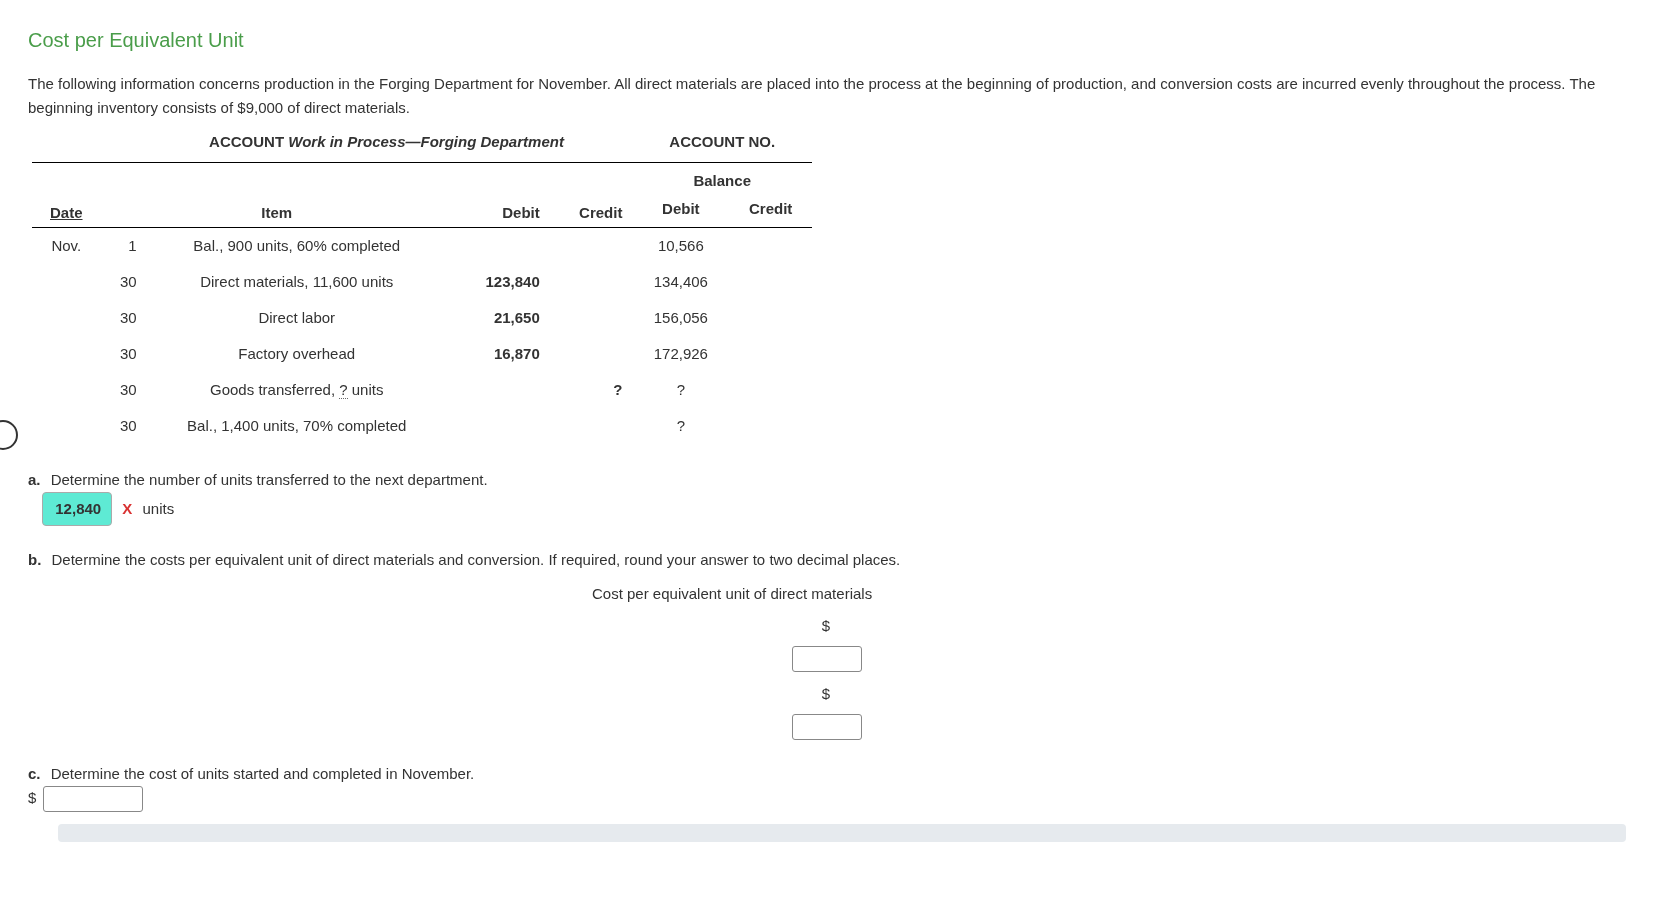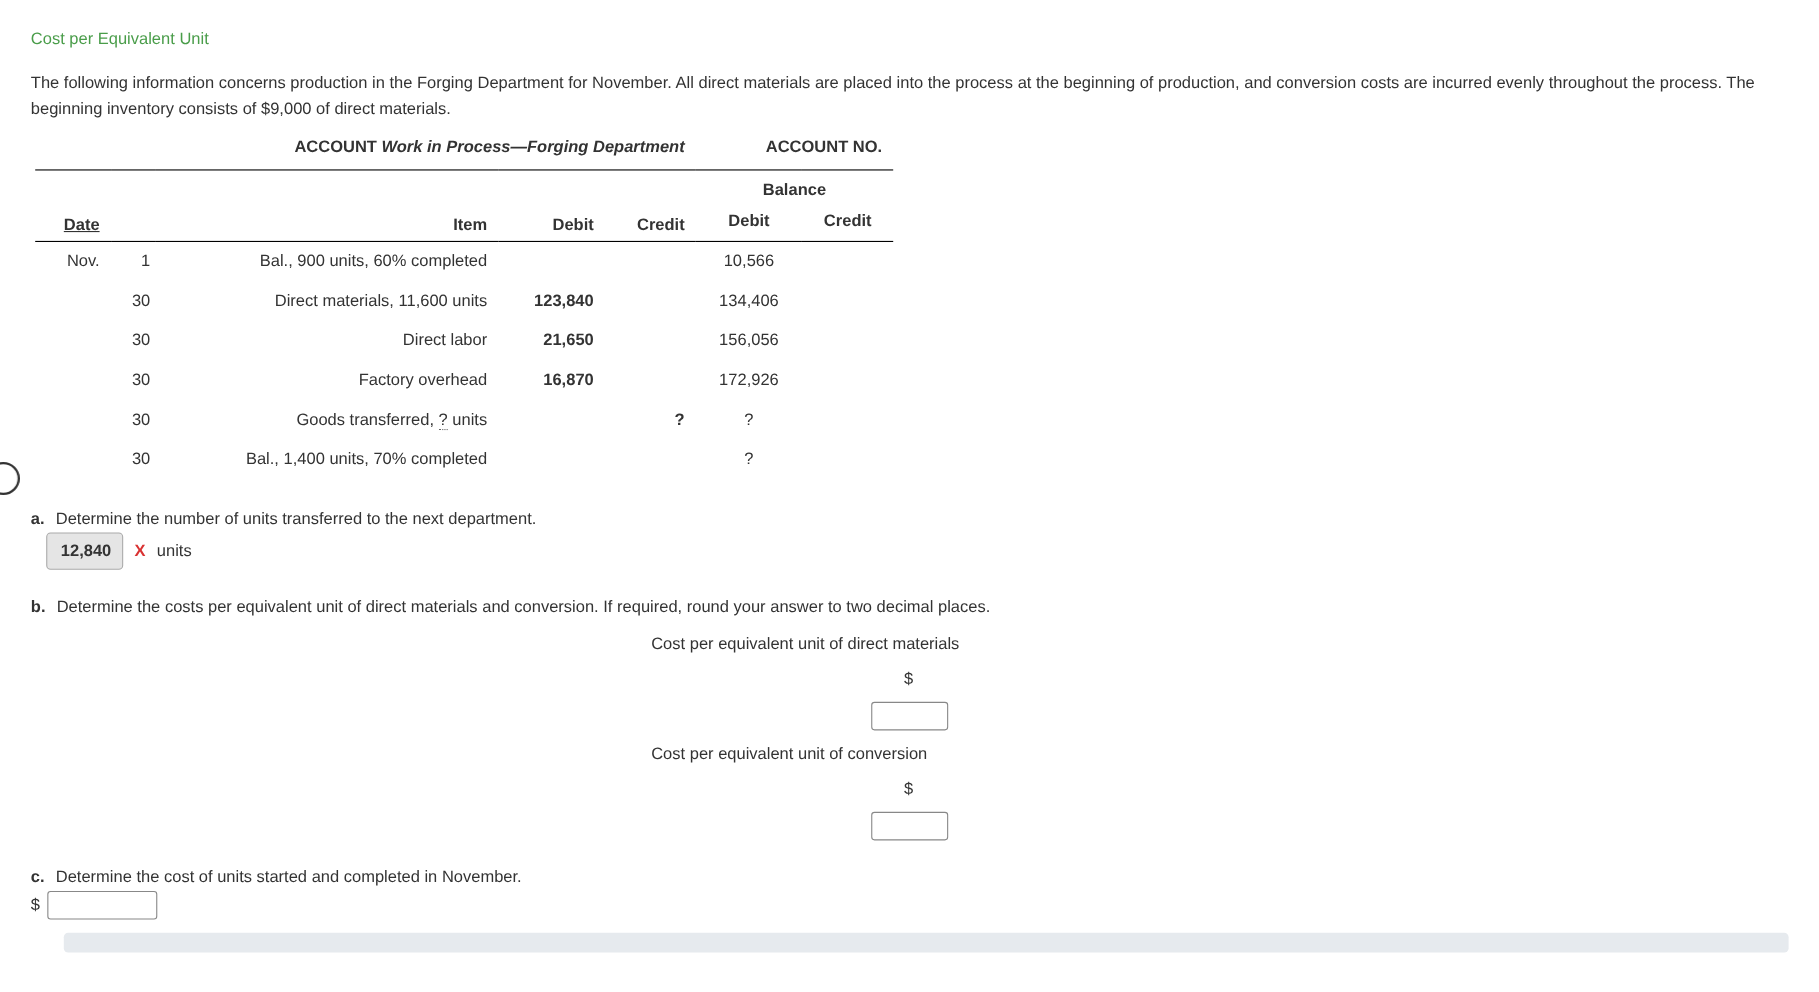--- a/index.html
+++ b/index.html
@@ -7,35 +7,35 @@
     font-family: Verdana, Geneva, sans-serif;
     font-size: 15px;
     color: #333;
     margin: 0;
     padding: 24px 28px;
     line-height: 1.6;
     background: #fff;
   }
   .title {
     color: #4a9d4a;
-    font-size: 15px;
+    font-size: 20px;
     margin-bottom: 16px;
   }
   .intro {
     max-width: 1600px;
   }
   .ledger {
     margin-left: 4px;
     margin-bottom: 24px;
     border-collapse: collapse;
     width: 780px;
   }
   .ledger th, .ledger td {
     padding: 6px 10px;
-    text-align: right;
+    text-align: center;
     vertical-align: bottom;
   }
   .ledger .acct-row td {
     border-bottom: 1.5px solid #000;
     padding-top: 10px;
     padding-bottom: 8px;
   }
   .ledger .acct-label { font-weight: bold; }
   .ledger .acct-name { font-style: italic; font-weight: bold; }
   .ledger .hdr td { font-weight: bold; }
@@ -50,21 +50,21 @@
   .q { margin-bottom: 22px; }
   .q-label { font-weight: bold; margin-right: 6px; }
   .answer-box {
     display: inline-block;
     border: 1px solid #aaa;
     border-radius: 4px;
     padding: 4px 10px;
     font-weight: bold;
     min-width: 70px;
     text-align: right;
-    background: #e5e5e5;
+    background: #5eead4;
   }
   .wrong-x {
     color: #d93232;
     font-weight: bold;
     margin: 0 6px;
   }
   .input-small {
     border: 1px solid #888;
     border-radius: 3px;
     width: 70px;
@@ -202,21 +202,20 @@
 
   <div class="q">
     <span class="q-label">b.</span>
     <span>Determine the costs per equivalent unit of direct materials and conversion. If required, round your answer to two decimal places.</span>
     <div class="cost-row">
       <span class="cost-label">Cost per equivalent unit of direct materials</span>
       <span class="dollar">$</span>
       <input class="input-small" type="text" style="">
     </div>
     <div class="cost-row">
-      <span class="cost-label">Cost per equivalent unit of conversion</span>
       <span class="dollar">$</span>
       <input class="input-small" type="text" style="">
     </div>
   </div>
 
   <div class="q" style="margin-bottom:8px;">
     <span class="q-label">c.</span>
     <span>Determine the cost of units started and completed in November.</span><br>
     <span class="dollar">$</span>
     <input class="input-small" style="width: 100px;" type="text">

